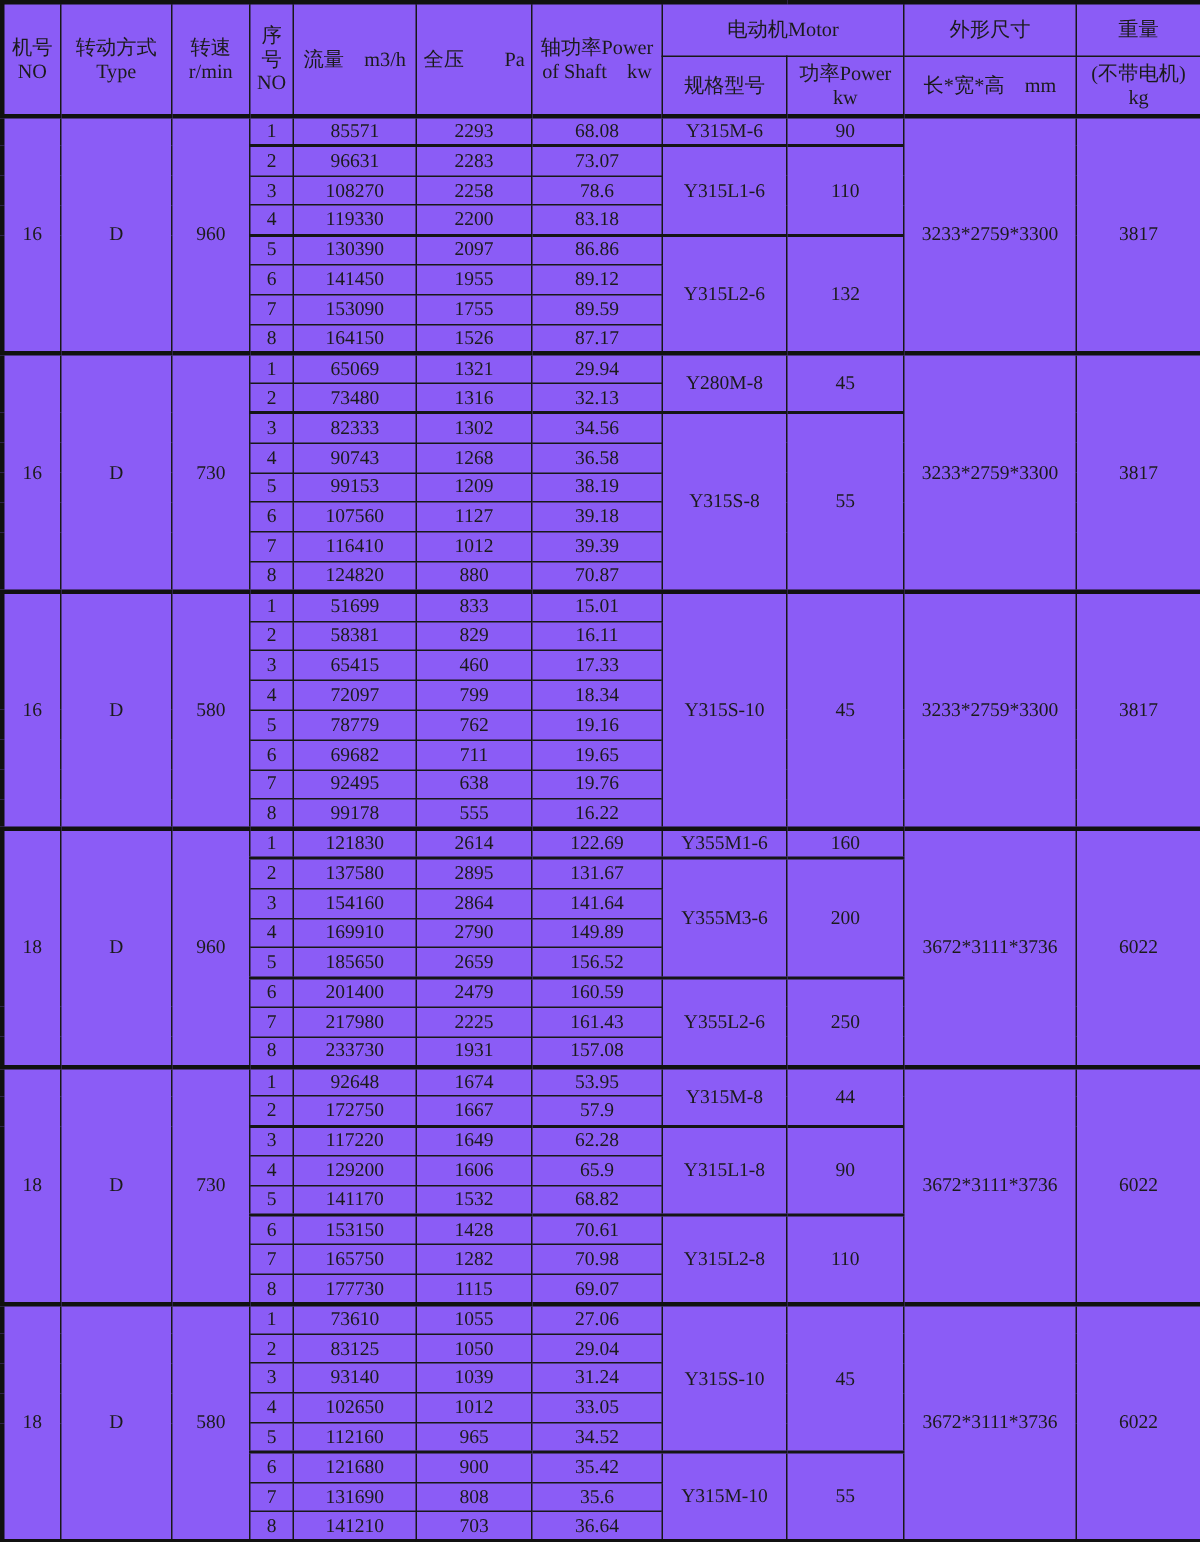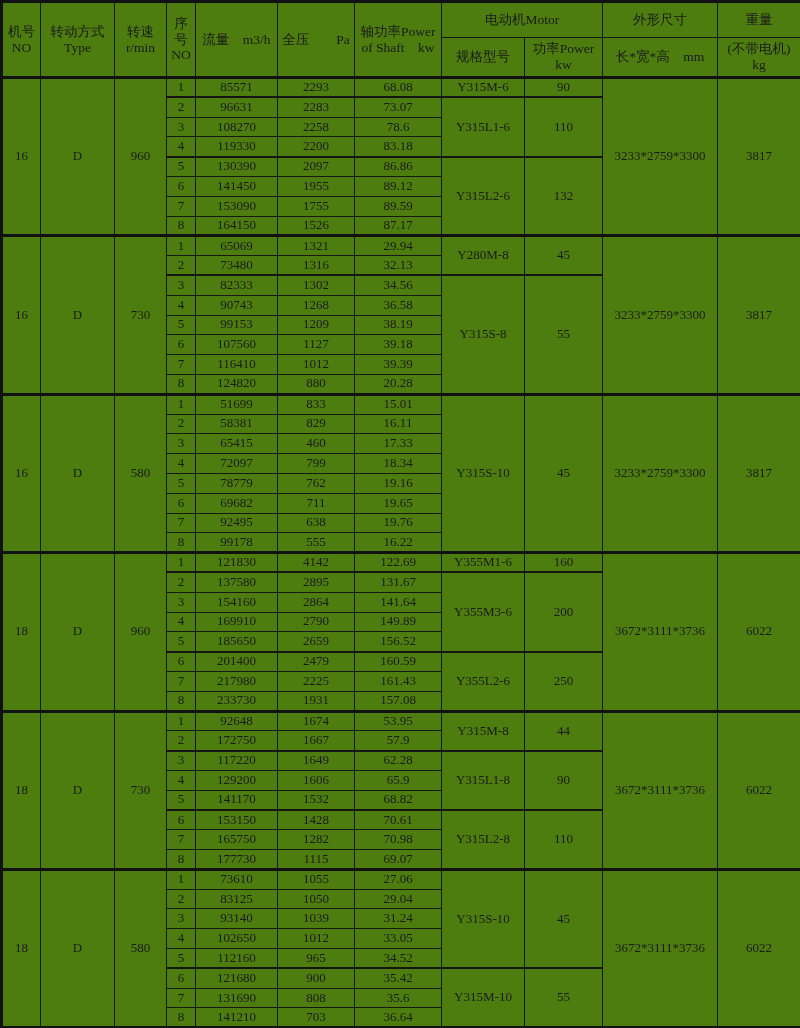--- a/index.html
+++ b/index.html
@@ -3,21 +3,21 @@
 <meta charset="utf-8">
 <style>
   html, body {
     margin: 0;
     padding: 0;
     background: #fdfdfc;
   }
   #page {
     width: 800px;
     height: 1028px;
-    background: #4d7c0f;
+    background: #8b5cf6;
     overflow: hidden;
   }
   table {
     width: 800px;
     height: 1028px;
     border-collapse: collapse;
     table-layout: fixed;
     border: 3px solid #111;
     font-family: "Liberation Serif", "DejaVu Serif", serif;
     color: #1b1b1b;
@@ -201,21 +201,21 @@
         <tr>
           <td>7</td>
           <td>116410</td>
           <td>1012</td>
           <td>39.39</td>
         </tr>
         <tr>
           <td>8</td>
           <td>124820</td>
           <td>880</td>
-          <td>20.28</td>
+          <td>70.87</td>
         </tr>
         <tr class="block-start">
           <td rowspan="8">16</td>
           <td rowspan="8">D</td>
           <td rowspan="8">580</td>
           <td>1</td>
           <td>51699</td>
           <td>833</td>
           <td>15.01</td>
           <td rowspan="8">Y315S-10</td>
@@ -264,21 +264,21 @@
           <td>99178</td>
           <td>555</td>
           <td>16.22</td>
         </tr>
         <tr class="block-start">
           <td rowspan="8">18</td>
           <td rowspan="8">D</td>
           <td rowspan="8">960</td>
           <td>1</td>
           <td>121830</td>
-          <td>4142</td>
+          <td>2614</td>
           <td>122.69</td>
           <td>Y355M1-6</td>
           <td>160</td>
           <td rowspan="8">3672*3111*3736</td>
           <td rowspan="8">6022</td>
         </tr>
         <tr class="group-start">
           <td>2</td>
           <td>137580</td>
           <td>2895</td>

